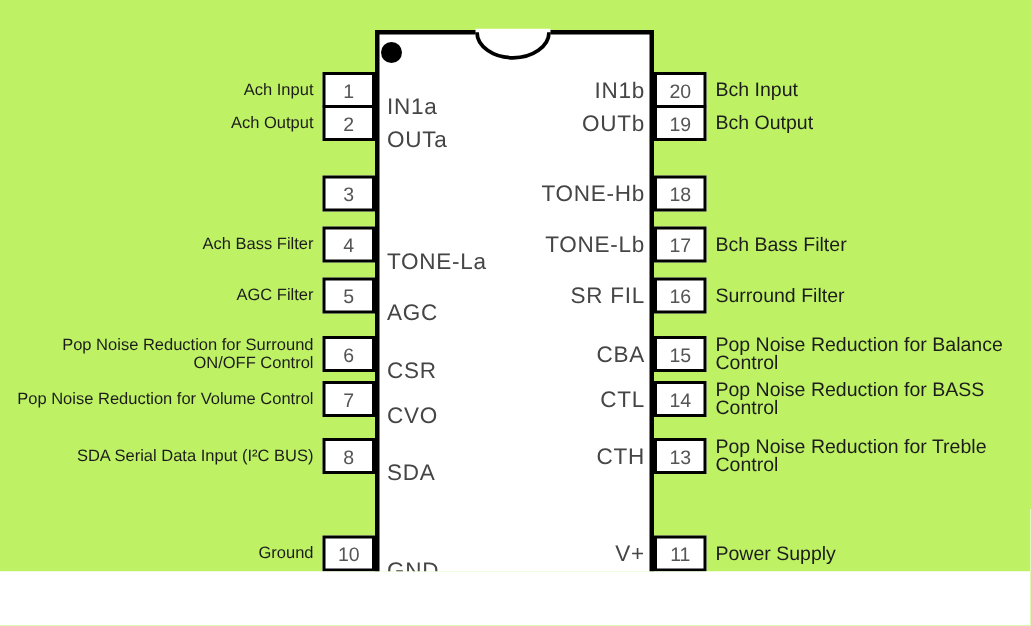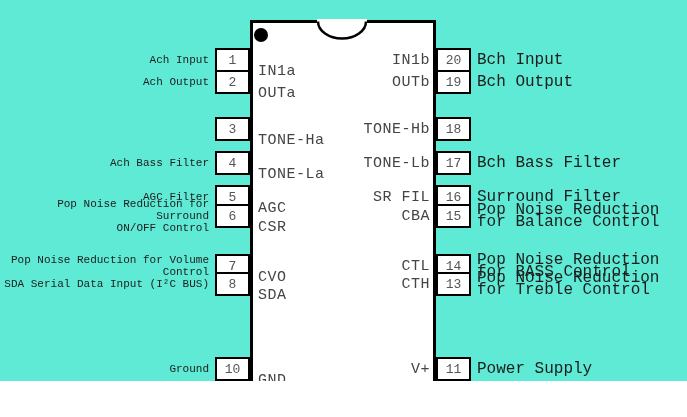--- a/index.html
+++ b/index.html
@@ -1,21 +1,21 @@
 <!DOCTYPE html>
 <html><head>
 <meta charset="utf-8">
 <style>
   html, body { margin: 0; padding: 0; background: #ffffff; }
   #stage {
     position: relative;
     width: 687px;
     height: 381px;
-    background: #5eead4;
-    font-family: Liberation Mono, monospace;
+    background: #bef264;
+    font-family: Liberation Sans, sans-serif;
     overflow: hidden;
   }
   .chip-body {
     position: absolute;
     left: 250px;
     top: 20px;
     width: 186px;
     height: 383px;
     border: 3px solid #000;
     box-sizing: border-box;
@@ -59,21 +59,21 @@
   }
   .desc-right {
     position: absolute;
     left: 477px;
     width: 208px;
     height: 24px;
     display: flex;
     align-items: center;
     justify-content: flex-start;
     text-align: left;
-    font-size: 16px;
+    font-size: 13px;
     line-height: 12px;
     color: #1c1c1c;
     white-space: pre-line;
   }
   .pin-box {
     position: absolute;
     width: 35px;
     height: 24px;
     border: 2px solid #000;
     box-sizing: border-box;
@@ -136,21 +136,20 @@
     <div class="pin-box right">
         <span>19</span>
       </div>
     <div class="desc-right">Bch Output</div>
   </div>
 
   <div class="pin-row" style="top:117px">
     <div class="pin-box left">
         <span>3</span>
       </div>
-    <div class="pin-name left">TONE-Ha</div>
     <div class="pin-name right">TONE-Hb</div>
     <div class="pin-box right">
         <span>18</span>
       </div>
   </div>
 
   <div class="pin-row" style="top:151px">
     <div class="desc-left">Ach Bass Filter</div>
     <div class="pin-box left">
         <span>4</span>
@@ -169,21 +168,21 @@
         <span>5</span>
       </div>
     <div class="pin-name left">AGC</div>
     <div class="pin-name right">SR FIL</div>
     <div class="pin-box right">
         <span>16</span>
       </div>
     <div class="desc-right">Surround Filter</div>
   </div>
 
-  <div class="pin-row" style="top:204px">
+  <div class="pin-row" style="top:224px">
     <div class="desc-left">Pop Noise Reduction for Surround
 ON/OFF Control</div>
     <div class="pin-box left">
         <span>6</span>
       </div>
     <div class="pin-name left">CSR</div>
     <div class="pin-name right">CBA</div>
     <div class="pin-box right">
         <span>15</span>
       </div>
@@ -196,21 +195,21 @@
         <span>7</span>
       </div>
     <div class="pin-name left">CVO</div>
     <div class="pin-name right">CTL</div>
     <div class="pin-box right">
         <span>14</span>
       </div>
     <div class="desc-right">Pop Noise Reduction for BASS Control</div>
   </div>
 
-  <div class="pin-row" style="top:272px">
+  <div class="pin-row" style="top:292px">
     <div class="desc-left">SDA Serial Data Input (I²C BUS)</div>
     <div class="pin-box left">
         <span>8</span>
       </div>
     <div class="pin-name left">SDA</div>
     <div class="pin-name right">CTH</div>
     <div class="pin-box right">
         <span>13</span>
       </div>
     <div class="desc-right">Pop Noise Reduction for Treble Control</div>

